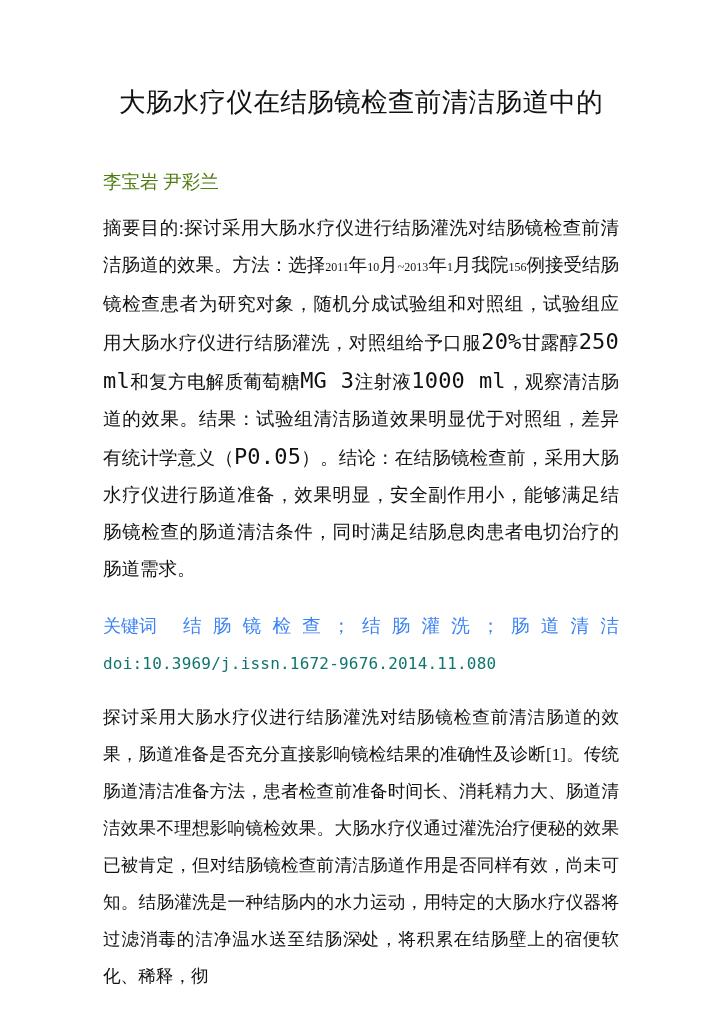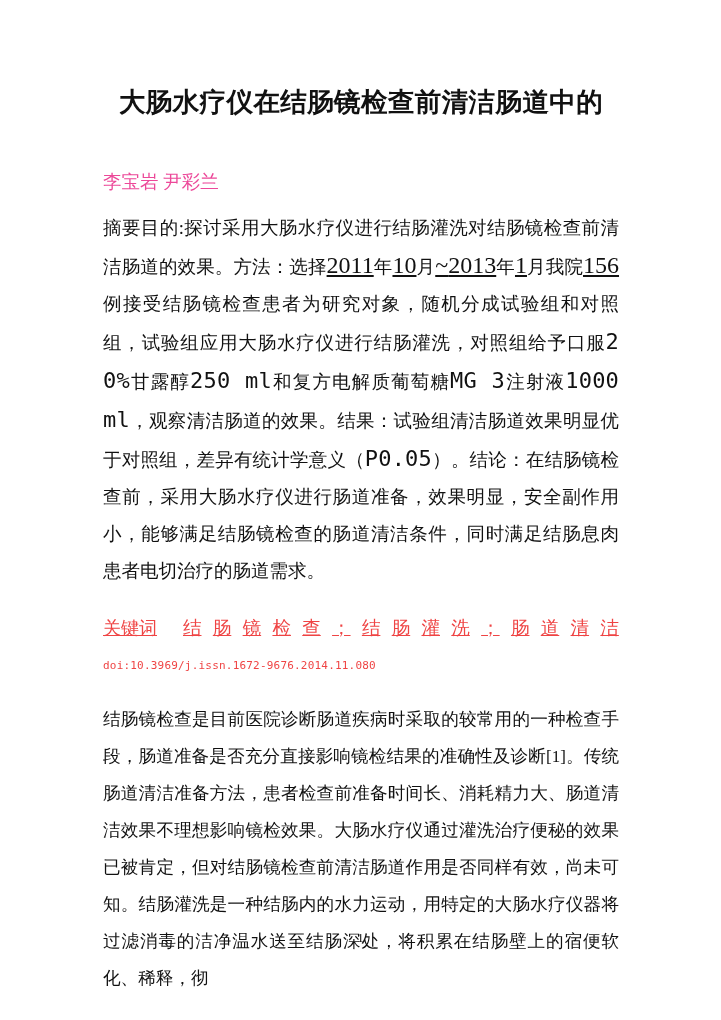--- a/index.html
+++ b/index.html
@@ -30,34 +30,34 @@
 
   
   .title-block {
     margin-top: 84px;
     text-align: center;
   }
 
   .title-line {
     font-family: "Liberation Serif", "DejaVu Serif", serif;
     font-size: 26.5px;
-    font-weight: 700;
+    font-weight: 400;
     line-height: 37px;
     letter-spacing: 0.4px;
     color: #111111;
     white-space: nowrap;
   }
 
   
   .author-line {
     margin-top: 46px;
     font-family: "Liberation Serif", "DejaVu Serif", serif;
     font-size: 18.5px;
     line-height: 30px;
-    color: #ec4899;
+    color: #4d7c0f;
   }
 
   
   .abstract {
     margin-top: 13px;
     font-family: "Liberation Serif", "DejaVu Serif", serif;
     font-size: 18.5px;
     line-height: 37px;
     text-align: justify;
     text-justify: inter-character;
@@ -68,32 +68,30 @@
 
   
   .mono {
     font-family: "DejaVu Sans Mono", "Liberation Mono", monospace;
     font-size: 22px;
     letter-spacing: 0.2px;
   }
 
   .serif-num {
     font-family: "Liberation Serif", "DejaVu Serif", serif;
-    font-size: 24px;
-    text-decoration: underline;
+    font-size: 12px;
   }
 
   
   .keywords-row {
     display: flex;
     align-items: baseline;
     font-size: 18.5px;
     line-height: 37px;
-    color: #ef4444;
-    text-decoration: underline;
+    color: #3b82f6;
   }
 
   .keywords-label {
     font-family: "DejaVu Sans", "Liberation Sans", sans-serif;
     font-size: 18px;
     flex: 0 0 auto;
     white-space: nowrap;
   }
 
   .keywords-values {
@@ -105,24 +103,24 @@
     padding-left: 26px;
   }
 
   .kw-char {
     display: inline-block;
   }
 
   
   .doi-line {
     font-family: "DejaVu Sans Mono", "Liberation Mono", monospace;
-    font-size: 11px;
+    font-size: 16px;
     line-height: 37px;
     letter-spacing: 0.2px;
-    color: #ef4444;
+    color: #0f766e;
   }
 
   
   .body-text {
     font-family: "DejaVu Sans", "Liberation Sans", sans-serif;
     font-size: 17.6px;
     line-height: 37px;
     text-align: justify;
     text-justify: inter-character;
     text-align-last: left;
@@ -178,19 +176,19 @@
           <span class="kw-char">；</span>
           <span class="kw-char">肠</span>
           <span class="kw-char">道</span>
           <span class="kw-char">清</span>
           <span class="kw-char">洁</span>
         </span>
     </div>
 
     <div class="doi-line">doi:10.3969/j.issn.1672-9676.2014.11.080</div>
 
-    <p class="body-text"><span>结肠镜检查是目前医院诊断肠道疾病时采取的较常用的一种检查手段，肠道准备是否充分直接影响镜检结果的准确性及诊断</span><span class="cite">[1]</span><span>。传统肠道清洁准备方法，患者检查前准备时间长、消耗精力大、肠道清洁效果不理想影响镜检效果。大肠水疗仪通过灌洗治疗便秘的效果已被肯定，但对结肠镜检查前清洁肠道作用是否同样有效，尚未可知。结肠灌洗是一种结肠内的水力运动，用特定的大肠水疗仪器将过滤消毒的洁净温水送至结肠深处，将积累在结肠壁上的宿便软化、稀释，彻</span></p>
+    <p class="body-text"><span>探讨采用大肠水疗仪进行结肠灌洗对结肠镜检查前清洁肠道的效果，肠道准备是否充分直接影响镜检结果的准确性及诊断</span><span class="cite">[1]</span><span>。传统肠道清洁准备方法，患者检查前准备时间长、消耗精力大、肠道清洁效果不理想影响镜检效果。大肠水疗仪通过灌洗治疗便秘的效果已被肯定，但对结肠镜检查前清洁肠道作用是否同样有效，尚未可知。结肠灌洗是一种结肠内的水力运动，用特定的大肠水疗仪器将过滤消毒的洁净温水送至结肠深处，将积累在结肠壁上的宿便软化、稀释，彻</span></p>
 
   </div>
 
   <div class="page-number">1</div>
 
 </div>
 
 </body></html>

